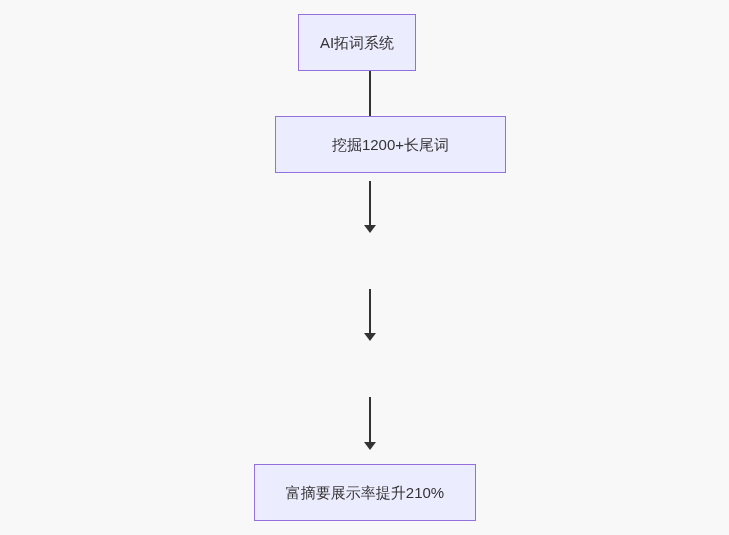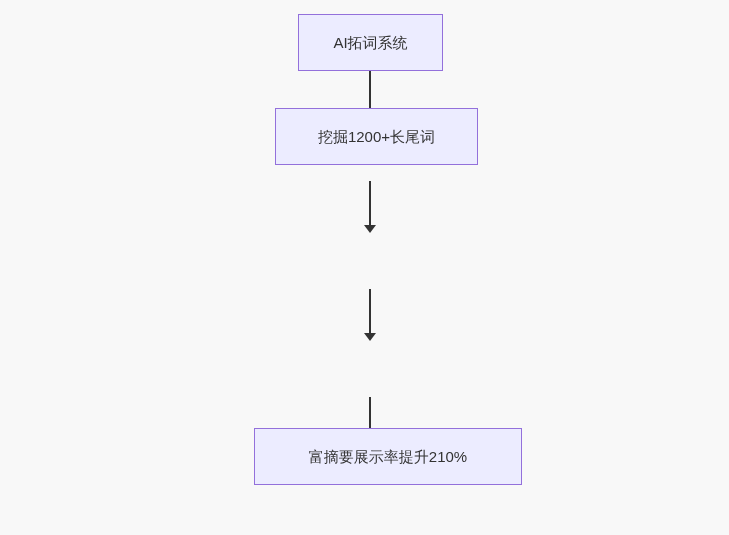--- a/index.html
+++ b/index.html
@@ -26,25 +26,25 @@
     border: 1.5px solid var(--node-border, #9370DB);
     color: var(--text, #333333);
     font-size: 15px;
     line-height: 1.2;
     display: flex;
     align-items: center;
     justify-content: center;
     text-align: center;
     white-space: nowrap;
   }
-  .node-1 { left: 298px; top: 14px;  width: 145px; height: 57px; }
-  .node-2 { left: 275px; top: 108px; width: 203px; height: 57px; }
+  .node-1 { left: 298px; top: 14px;  width: 118px; height: 57px; }
+  .node-2 { left: 275px; top: 116px; width: 231px; height: 57px; }
   .node-3 { left: 261px; top: 233px; width: 222px; height: 56px; }
   .node-4 { left: 263px; top: 341px; width: 216px; height: 56px; }
-  .node-5 { left: 254px; top: 428px; width: 268px; height: 57px; }
+  .node-5 { left: 254px; top: 464px; width: 222px; height: 57px; }
 
   .edge-arrow {
     position: absolute;
     width: 12px;
     display: flex;
     flex-direction: column;
     align-items: center;
     left: 364px;
   }
   .edge-arrow .shaft {

